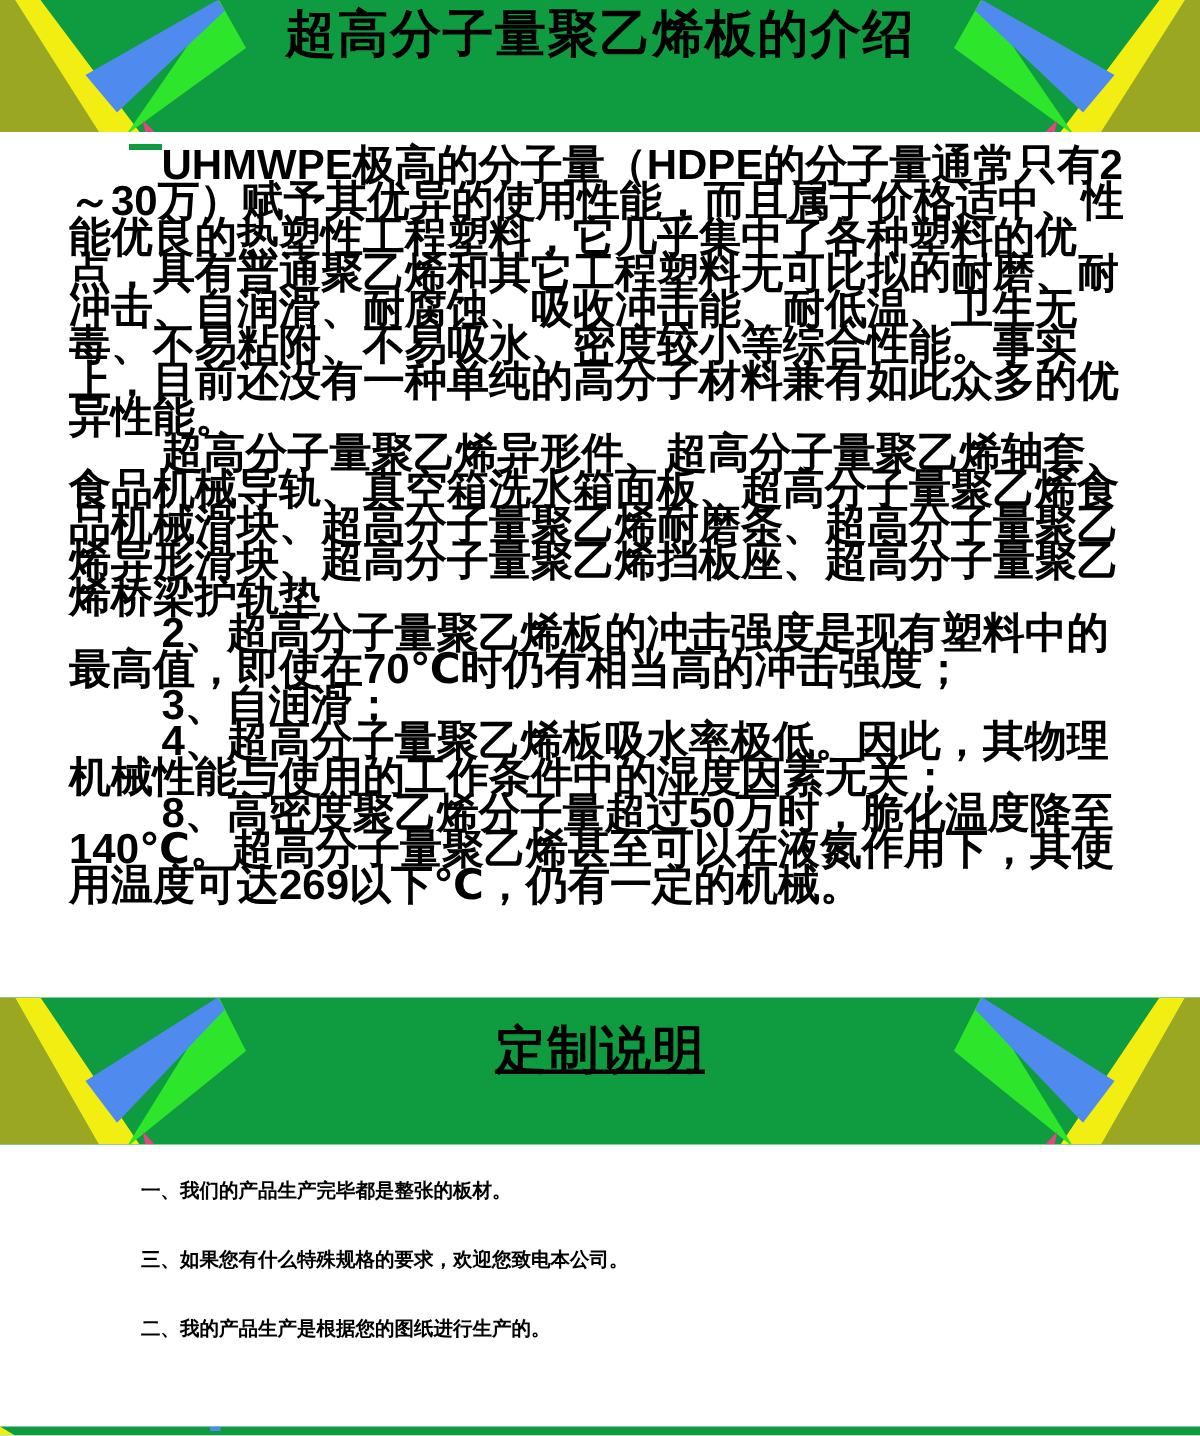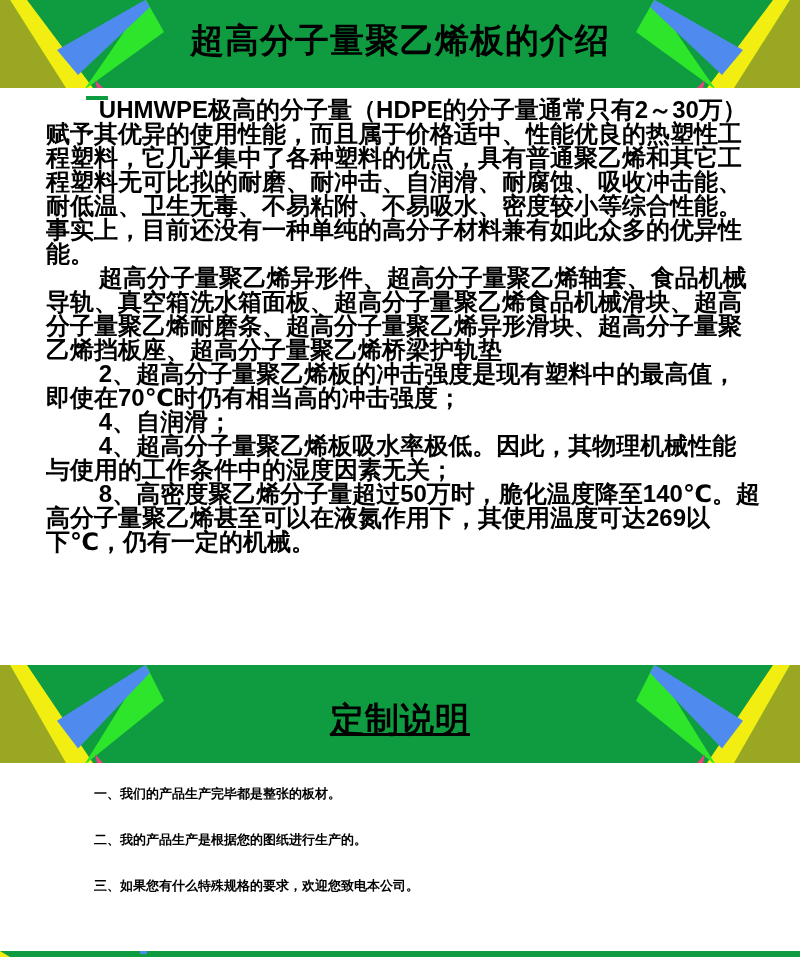--- a/index.html
+++ b/index.html
@@ -12,39 +12,39 @@
     --text-black:#000000;
     --page-bg:#ffffff;
   }
   *{margin:0;padding:0;box-sizing:border-box;}
   html,body{width:800px;height:957px;overflow:hidden;background:var(--page-bg);}
   body{font-family:"Liberation Sans","DejaVu Sans",sans-serif;color:var(--text-black);}
   .page{position:relative;width:800px;height:957px;background:var(--page-bg);}
 
   
   .banner{position:relative;background:var(--banner-green);overflow:hidden;
-          display:flex;align-items:center;justify-content:center;}
+          display:flex;align-items:flex-start;justify-content:center;}
   .banner-top{height:88px;}
   .banner-mid{height:98px;}
   .banner-title{font-size:34px;font-weight:bold;letter-spacing:1px;color:var(--text-black);
                 position:relative;z-index:2;}
   .banner-top .banner-title{margin-bottom:6px;}
   .banner-mid .banner-title{margin-top:12px;text-decoration:underline;}
   .decor{position:absolute;top:0;height:100%;width:272px;z-index:1;display:block;}
   .decor.left{left:0;}
   .decor.right{right:0;transform:scaleX(-1);}
   .f-olive{fill:var(--decor-olive,#9aa722);}
   .f-yellow{fill:var(--decor-yellow,#f2ee12);}
   .f-blue{fill:var(--decor-blue,#4f8bee);}
   .f-green{fill:var(--decor-green,#2de52b);}
   .f-pink{fill:var(--decor-pink,#e8457e);}
 
   
   .intro{position:relative;height:577px;padding:10px 40px 0 46px;overflow:hidden;
-         font-size:24px;line-height:24px;font-weight:bold;}
+         font-size:28px;line-height:24px;font-weight:bold;}
   .intro p{margin:0;}
   .intro p.indent{text-indent:2.2em;}
   .stray-mark{position:absolute;left:86px;top:8px;width:22px;height:4px;
               background:var(--banner-green);}
 
   
   .notes{height:188px;padding:20px 40px 0 94px;font-size:13px;line-height:22px;
          font-weight:bold;overflow:hidden;}
   .notes p{margin:0 0 24px 0;}
 
@@ -76,21 +76,21 @@
       <polygon class="f-pink" points="95,80 103,88 97,88"></polygon>
     </svg>
     <h1 class="banner-title">超高分子量聚乙烯板的介绍</h1>
   </header>
 
   <main class="intro">
     <span class="stray-mark"></span>
     <p class="indent">UHMWPE极高的分子量（HDPE的分子量通常只有2～30万）赋予其优异的使用性能，而且属于价格适中、性能优良的热塑性工程塑料，它几乎集中了各种塑料的优点，具有普通聚乙烯和其它工程塑料无可比拟的耐磨、耐冲击、自润滑、耐腐蚀、吸收冲击能、耐低温、卫生无毒、不易粘附、不易吸水、密度较小等综合性能。事实上，目前还没有一种单纯的高分子材料兼有如此众多的优异性能。</p>
     <p class="indent">超高分子量聚乙烯异形件、超高分子量聚乙烯轴套、食品机械导轨、真空箱洗水箱面板、超高分子量聚乙烯食品机械滑块、超高分子量聚乙烯耐磨条、超高分子量聚乙烯异形滑块、超高分子量聚乙烯挡板座、超高分子量聚乙烯桥梁护轨垫</p>
     <p class="indent">2、超高分子量聚乙烯板的冲击强度是现有塑料中的最高值，即使在70℃时仍有相当高的冲击强度；</p>
-    <p class="indent">4、自润滑；</p>
+    <p class="indent">3、自润滑；</p>
     <p class="indent">4、超高分子量聚乙烯板吸水率极低。因此，其物理机械性能与使用的工作条件中的湿度因素无关；</p>
     <p class="indent">8、高密度聚乙烯分子量超过50万时，脆化温度降至140℃。超高分子量聚乙烯甚至可以在液氮作用下，其使用温度可达269以下℃，仍有一定的机械。</p>
   </main>
 
   <header class="banner banner-mid">
     <svg class="decor left" viewBox="0 0 272 88" preserveAspectRatio="none" aria-hidden="true">
       <polygon class="f-olive" points="0,0 10,0 67,88 0,88"></polygon>
       <polygon class="f-yellow" points="10,0 27,0 93,88 66,88"></polygon>
       <polygon class="f-green" points="146,0 164,32 84,90"></polygon>
       <polygon class="f-blue" points="145,0 57,50 78,75 150,7"></polygon>
@@ -101,22 +101,22 @@
       <polygon class="f-yellow" points="10,0 27,0 93,88 66,88"></polygon>
       <polygon class="f-green" points="146,0 164,32 84,90"></polygon>
       <polygon class="f-blue" points="145,0 57,50 78,75 150,7"></polygon>
       <polygon class="f-pink" points="95,80 103,88 97,88"></polygon>
     </svg>
     <h1 class="banner-title">定制说明</h1>
   </header>
 
   <section class="notes">
     <p>一、我们的产品生产完毕都是整张的板材。</p>
+    <p>三、如果您有什么特殊规格的要求，欢迎您致电本公司。</p>
     <p>二、我的产品生产是根据您的图纸进行生产的。</p>
-    <p>三、如果您有什么特殊规格的要求，欢迎您致电本公司。</p>
   </section>
 
   <footer class="strip">
     <span class="strip-yellow"></span>
     <span class="strip-blue"></span>
   </footer>
 
 </div>
 
 </body></html>

